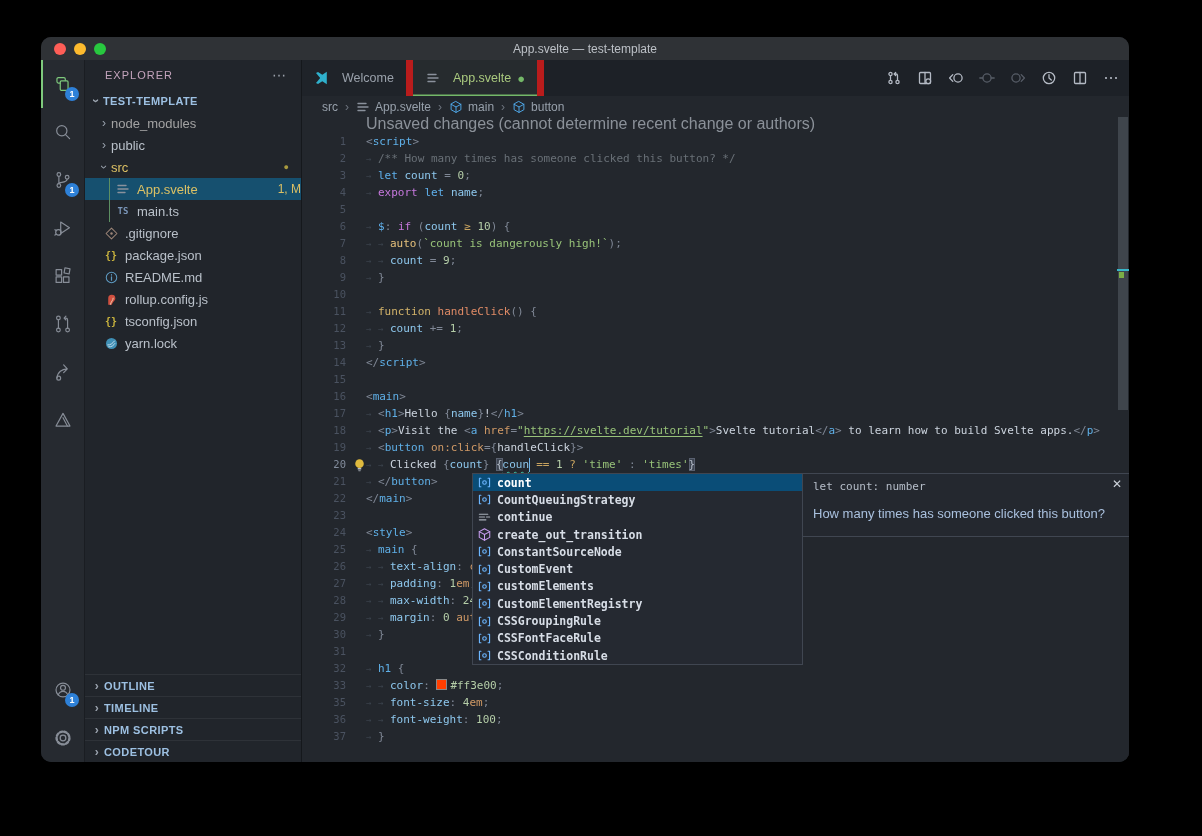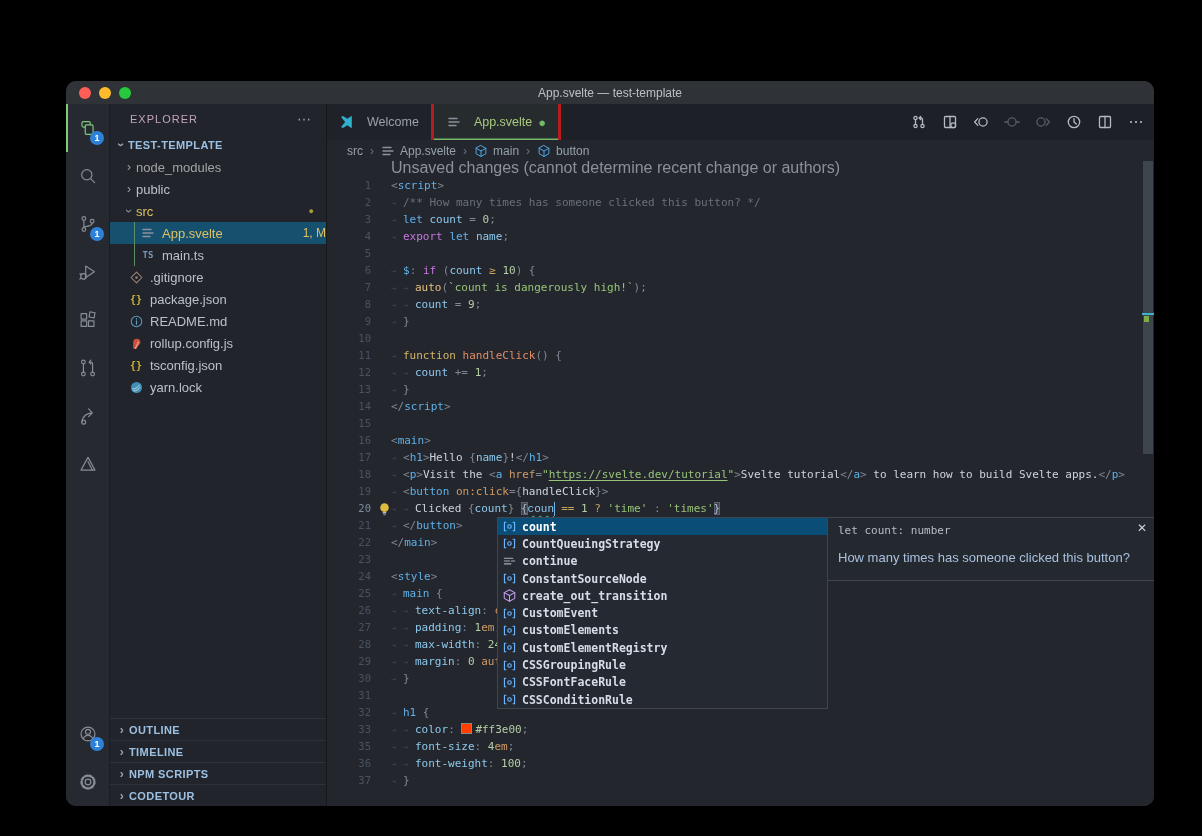--- a/index.html
+++ b/index.html
@@ -1,19 +1,19 @@
 <!DOCTYPE html>
 <html><head>
 <meta charset="utf-8">
 <style>
   html,body{margin:0;padding:0;}
   body{width:1202px;height:836px;background:#000;position:relative;overflow:hidden;
        font-family:"Liberation Sans",sans-serif;-webkit-font-smoothing:antialiased;}
-  #window{position:absolute;left:66px;top:37px;width:1088px;height:725px;background:#23272d;
-          border-radius:10px;overflow:hidden;box-shadow:0 22px 70px rgba(0,0,0,.85);margin-top:44px;}
+  #window{position:absolute;left:41px;top:37px;width:1088px;height:725px;background:#23272d;
+          border-radius:10px;overflow:hidden;box-shadow:0 22px 70px rgba(0,0,0,.85);}
   
   #titlebar{height:23px;background:#2f3236;display:flex;align-items:center;justify-content:center;
             position:relative;color:#bcc0c6;font-size:12px;}
   .traffic{position:absolute;left:13px;top:6px;display:flex;gap:8px;}
   .light{width:12px;height:12px;border-radius:50%;}
   .l-red{background:#ff5e57}.l-yellow{background:#febb2e}.l-green{background:#28c83f}
   
   #body{display:flex;height:702px;}
   
   #activitybar{width:43px;background:#262a30;display:flex;flex-direction:column;flex:none;border-right:1px solid #1a1d22;}
@@ -40,21 +40,21 @@
   .t-icon{width:16px;height:16px;display:flex;align-items:center;justify-content:center;margin-right:6px;flex:none;}
   .t-badge{margin-left:auto;color:#dcc064;font-size:12px;}
   .t-dot{margin-left:auto;padding-right:12px;color:#a89a3f;font-size:9px;}
   .mono-ic{font-family:"DejaVu Sans Mono",monospace;font-weight:700;font-size:9px;}
   #explorer-panels{margin-top:auto;}
   .panel-row{height:21px;border-top:1px solid #2e3238;display:flex;align-items:center;font-weight:700;
              font-size:11px;color:#9dc0e2;padding-left:5px;letter-spacing:.4px;cursor:pointer;}
   
   #editor-col{flex:1;display:flex;flex-direction:column;min-width:0;background:#23272d;}
   #tabbar{height:36px;background:#1d2127;display:flex;position:relative;flex:none;}
-  .tab{display:flex;align-items:center;gap:6px;padding:0 12px;font-size:12.5px;border-right:3px solid #b91c1c;cursor:pointer;}
+  .tab{display:flex;align-items:center;gap:6px;padding:0 12px;font-size:12.5px;border-right:7px solid #b91c1c;cursor:pointer;}
   .tab.inactive{background:#1f2329;color:#9aa1ab;}
   .tab.active{background:#262b2e;color:#a9c97e;box-shadow:inset 0 -1.5px 0 #74b868;}
   .tab-dot{color:#74b868;font-size:13px;line-height:1;}
   #toolbar{position:absolute;right:10px;top:0;height:36px;display:flex;align-items:center;gap:15px;color:#b4bac4;}
   .tb-icon{cursor:pointer;display:flex;}
   .tb-icon.disabled{color:#575d67;}
   #breadcrumbs{height:21px;display:flex;align-items:center;gap:7px;padding-left:20px;font-size:12px;
                color:#97a0ab;background:#23272d;flex:none;}
   .bc-item{display:flex;align-items:center;gap:5px;cursor:pointer;}
   .bc-sep{color:#6d747e;font-size:12px;}
@@ -497,34 +497,34 @@
               <span class="sg-icon">
                 <svg width="15" height="15" viewBox="0 0 16 16" fill="none" stroke="currentColor" stroke-width="1.3" stroke-linecap="round" stroke-linejoin="round">
                   <path d="M2.5 4.5h9M2.5 7.5h5.5M10 7.5h3.5M2.5 10.5h7" stroke="#a7aeb8" stroke-width="1.2"></path>
                 </svg>
               </span>
               <span>continue</span>
             </div>
             <div class="sg-row">
               <span class="sg-icon">
                 <svg width="15" height="15" viewBox="0 0 16 16" fill="none" stroke="currentColor" stroke-width="1.3" stroke-linecap="round" stroke-linejoin="round">
-                  <path d="M4.2 3.5H2.6v9h1.6M11.8 3.5h1.6v9h-1.6" stroke="#6cb6ff" stroke-width="1.2"></path>
-                  <circle cx="8" cy="8" r="1.9" stroke="#6cb6ff" stroke-width="1.2"></circle>
-                </svg>
-              </span>
-              <span>ConstantSourceNode</span>
-            </div>
-            <div class="sg-row">
-              <span class="sg-icon">
-                <svg width="15" height="15" viewBox="0 0 16 16" fill="none" stroke="currentColor" stroke-width="1.3" stroke-linecap="round" stroke-linejoin="round">
                   <path d="M8 1.8l5.6 3.1v6.2L8 14.2l-5.6-3.1V4.9z" stroke="#c79df0" stroke-width="1.1"></path>
                   <path d="M2.4 4.9L8 8l5.6-3.1M8 8v6.2" stroke="#c79df0" stroke-width="1.1"></path>
                 </svg>
               </span>
               <span>create_out_transition</span>
+            </div>
+            <div class="sg-row">
+              <span class="sg-icon">
+                <svg width="15" height="15" viewBox="0 0 16 16" fill="none" stroke="currentColor" stroke-width="1.3" stroke-linecap="round" stroke-linejoin="round">
+                  <path d="M4.2 3.5H2.6v9h1.6M11.8 3.5h1.6v9h-1.6" stroke="#6cb6ff" stroke-width="1.2"></path>
+                  <circle cx="8" cy="8" r="1.9" stroke="#6cb6ff" stroke-width="1.2"></circle>
+                </svg>
+              </span>
+              <span>ConstantSourceNode</span>
             </div>
             <div class="sg-row">
               <span class="sg-icon">
                 <svg width="15" height="15" viewBox="0 0 16 16" fill="none" stroke="currentColor" stroke-width="1.3" stroke-linecap="round" stroke-linejoin="round">
                   <path d="M4.2 3.5H2.6v9h1.6M11.8 3.5h1.6v9h-1.6" stroke="#6cb6ff" stroke-width="1.2"></path>
                   <circle cx="8" cy="8" r="1.9" stroke="#6cb6ff" stroke-width="1.2"></circle>
                 </svg>
               </span>
               <span>CustomEvent</span>
             </div>

